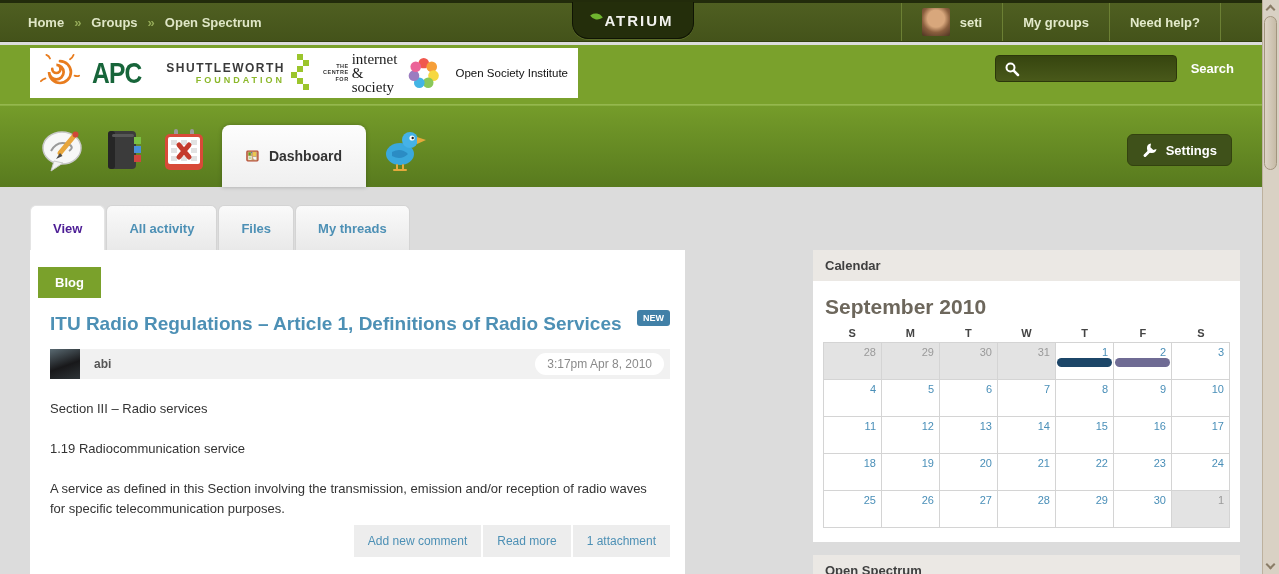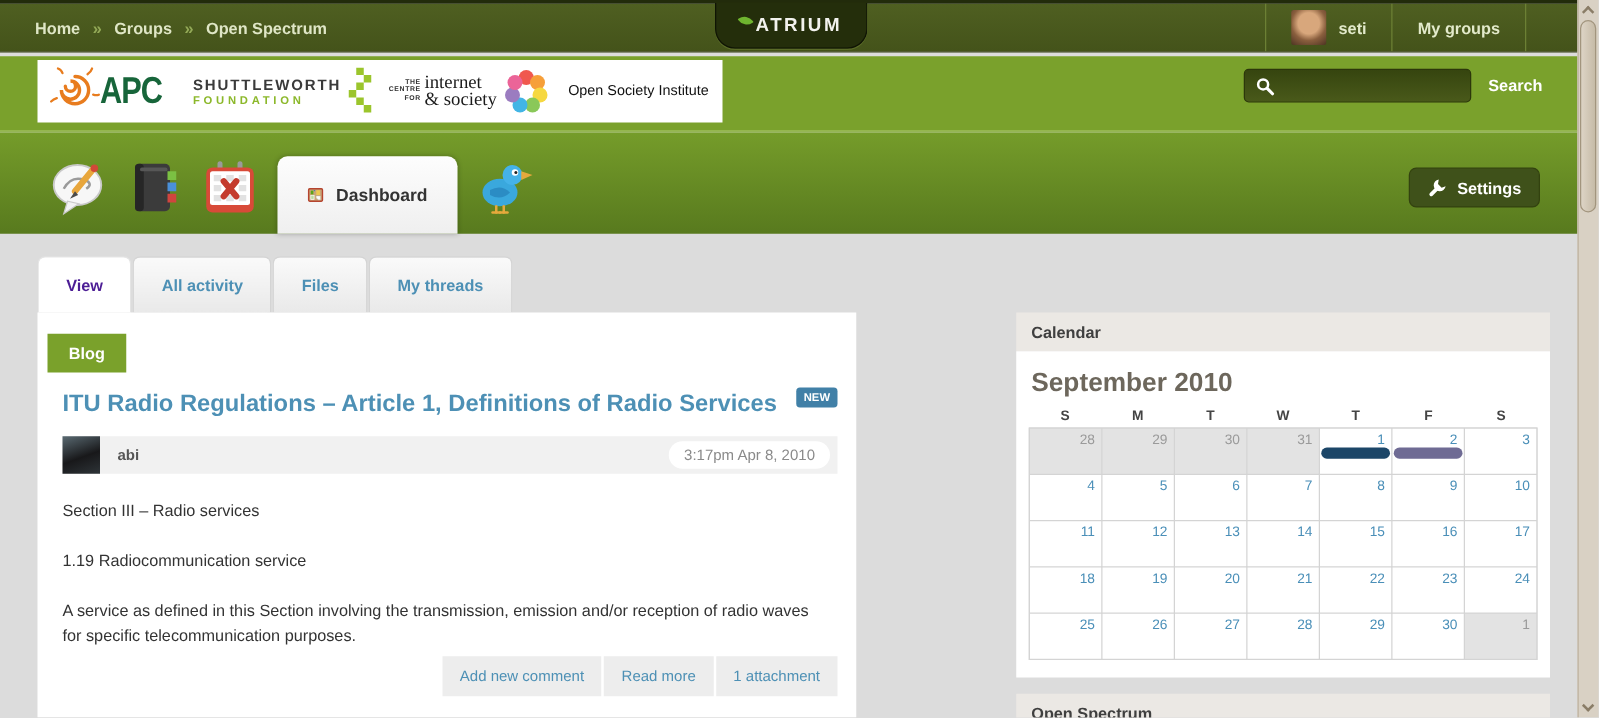--- a/index.html
+++ b/index.html
@@ -23,24 +23,24 @@
   .tb-cell { display:flex; align-items:center; gap:10px; padding:0 20px; border-left:1px solid #6c8034;
     color:#e3eacb; font-size:13px; font-weight:bold; }
   .tb-cell:last-child { padding:0 12px; }
   .tb-avatar { width:28px; height:28px; border-radius:2px;
     background:radial-gradient(circle at 50% 38%, #d8a77c 0 38%, #8a5f3e 62%, #4c3322 100%); }
 
   
   .logoband { position:absolute; left:0; top:45px; width:1262px; height:60px; background:#7aa12c; border-bottom:1px solid #95b74e; }
   .logo-strip { position:absolute; left:30px; top:3px; width:548px; height:50px; background:#fff;
     display:flex; align-items:center; padding:0 10px; gap:12px; }
-  .apc-wrap { display:flex; align-items:center; gap:0; }
+  .apc-wrap { display:flex; align-items:center; gap:12px; }
   .apc-text { color:#17653a; font-size:30px; font-weight:bold; letter-spacing:-1px; transform:scaleX(.82); transform-origin:left; }
   .shuttle-wrap { display:flex; align-items:center; gap:4px; margin-left:2px; }
-  .shuttle-lines { display:flex; flex-direction:column; align-items:flex-start; line-height:1; }
+  .shuttle-lines { display:flex; flex-direction:column; align-items:flex-end; line-height:1; }
   .shuttle-1 { color:#3a3a3a; font-size:12px; font-weight:bold; letter-spacing:1.5px; }
   .shuttle-2 { color:#8cb82b; font-size:9px; font-weight:bold; letter-spacing:3px; margin-top:2px; }
   .cis-wrap { display:flex; align-items:center; gap:3px; }
   .cis-pre { display:flex; flex-direction:column; align-items:flex-end; line-height:1; color:#333; font-size:5.5px; font-weight:bold; letter-spacing:.5px; gap:1px; }
   .cis-main { display:flex; flex-direction:column; line-height:.95; color:#1b1b1b; font-family:"Liberation Serif",serif; font-size:15px; }
   .osi-text { color:#111; font-size:11.5px; margin-left:2px; white-space:nowrap; }
   .search-wrap { position:absolute; right:28px; top:10px; display:flex; align-items:center; gap:14px; }
   .search-box { width:182px; height:27px; background:linear-gradient(#36450f,#49591a); border:1px solid #2c370b;
     border-radius:4px; display:flex; align-items:center; padding:0 8px; }
   .search-input { background:transparent; border:none; outline:none; color:#fff; font-size:13px; width:140px; margin-left:6px; }
@@ -121,20 +121,21 @@
   <div class="brand-tab">
     <span class="brand-leaf"></span>
     <span class="brand-text">ATRIUM</span>
   </div>
   <div class="topbar-right">
     <div class="tb-cell">
       <span class="tb-avatar"></span>
       <span>seti</span>
     </div>
     <a class="tb-cell">My groups</a>
+    <a class="tb-cell">Need help?</a>
     <div class="tb-cell"></div>
   </div>
 </div>
 
 <div class="logoband">
   <div class="logo-strip">
     <div class="apc-wrap">
       <svg width="40" height="40" viewBox="0 0 44 44">
         <g fill="none" stroke="#e87c1e" stroke-linecap="round">
           <path d="M22 9 a12 12 0 1 1 -12 12 a8 8 0 1 0 8 -8 a4.5 4.5 0 1 1 -4.5 4.5" stroke-width="3"></path>

